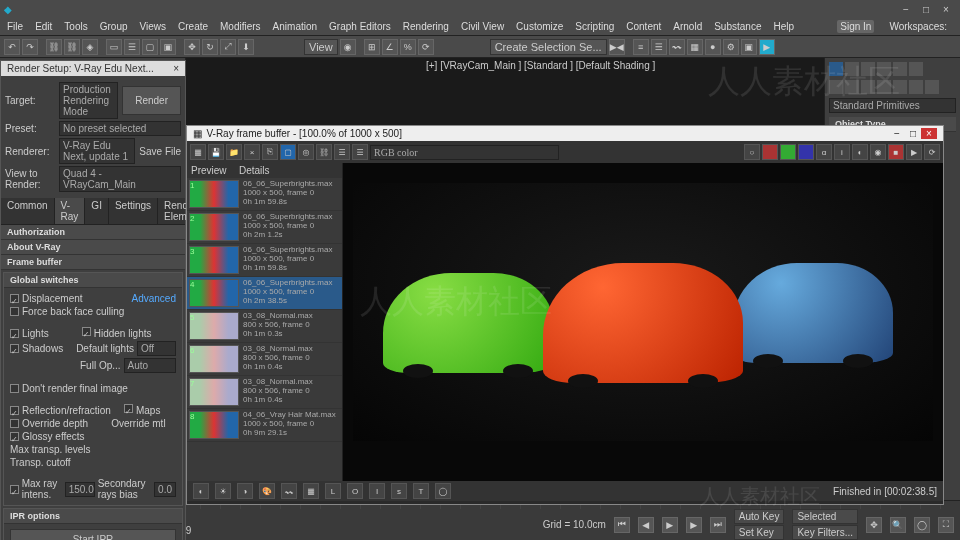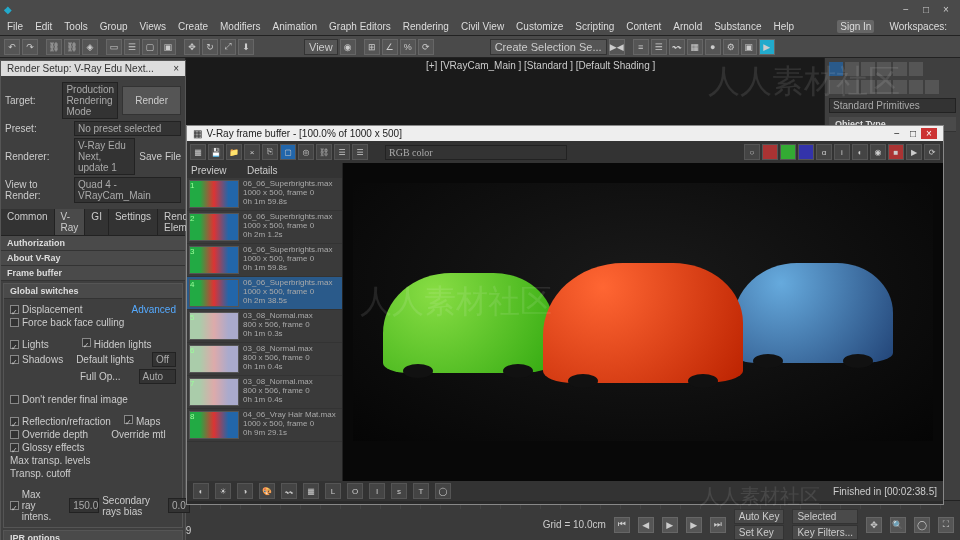--- a/index.html
+++ b/index.html
@@ -17,21 +17,21 @@
 .main { display: flex; height: calc(540px - 18px - 18px - 22px - 40px); }
 .left-panel { width: 186px; background: #3f3f3f; border-right: 1px solid #222; display: flex; flex-direction: column; }
 .viewport-area { flex: 1; background: #1a1a1a; position: relative; }
 .right-panel { width: 136px; background: #3f3f3f; border-left: 1px solid #222; padding: 4px; }
 .render-setup { position: absolute; top: 60px; left: 0; width: 186px; background: #3f3f3f; border: 1px solid #555; z-index: 5; font-size: 9px; }
 .rs-title { background: #ddd; color: #333; padding: 2px 6px; display: flex; align-items: center; }
 .rs-title .close { margin-left: auto; }
 .rs-body { padding: 4px; }
 .rs-row { display: flex; align-items: center; margin: 2px 0; gap: 4px; }
 .rs-label { width: 50px; color: #ccc; }
-.rs-drop { flex: 1; background: #333; border: 1px solid #222; padding: 1px 3px; color: #aaa; margin-left: 15px; }
+.rs-drop { flex: 1; background: #333; border: 1px solid #222; padding: 1px 3px; color: #aaa; }
 .rs-btn { background: #555; border: 1px solid #333; padding: 4px 12px; color: #ccc; }
 .tabs { display: flex; background: #333; border-bottom: 1px solid #222; font-size: 9px; }
 .tab { padding: 2px 6px; color: #ccc; border-right: 1px solid #222; }
 .rollout { border: 1px solid #555; margin: 2px; background: #3f3f3f; }
 .rollout-h { background: #4a4a4a; padding: 2px 6px; font-weight: bold; color: #ddd; font-size: 9px; border-bottom: 1px solid #333; }
 .rollout-b { padding: 3px 6px; font-size: 9px; }
 .check-row { display: flex; align-items: center; gap: 3px; margin: 2px 0; color: #ccc; }
 .chk { width: 9px; height: 9px; border: 1px solid #888; background: #333; display: inline-block; }
 .chk.on::after { content: "✓"; font-size: 8px; line-height: 8px; color: #ccc; }
 .vfb-window { position: absolute; top: 125px; left: 186px; width: 758px; height: 380px; background: #2a2a2a; border: 1px solid #888; z-index: 10; }
@@ -311,21 +311,21 @@
     <span class="vfb-icon">i</span>
     <span class="vfb-icon">◐</span>
     <span class="vfb-icon">◉</span>
     <span class="vfb-icon" style="background:#a33;">■</span>
     <span class="vfb-icon">▶</span>
     <span class="vfb-icon">⟳</span>
   </div>
   <div class="vfb-body">
     <div class="vfb-history">
       <div class="vfb-hist-head">
-        <span style="width:56px;">Preview</span>
+        <span style="width:48px;">Preview</span>
         <span>Details</span>
       </div>
       <div id="history-list">
           <div class="vfb-hist-item">
             <div class="vfb-thumb">
               <div style="position: relative; color: rgb(153, 255, 153); font-size: 8px;">1</div>
             </div>
             <div class="vfb-details">06_06_Superbrights.max<br>1000 x 500, frame 0<br>0h 1m 59.8s</div>
           </div>
           <div class="vfb-hist-item">

